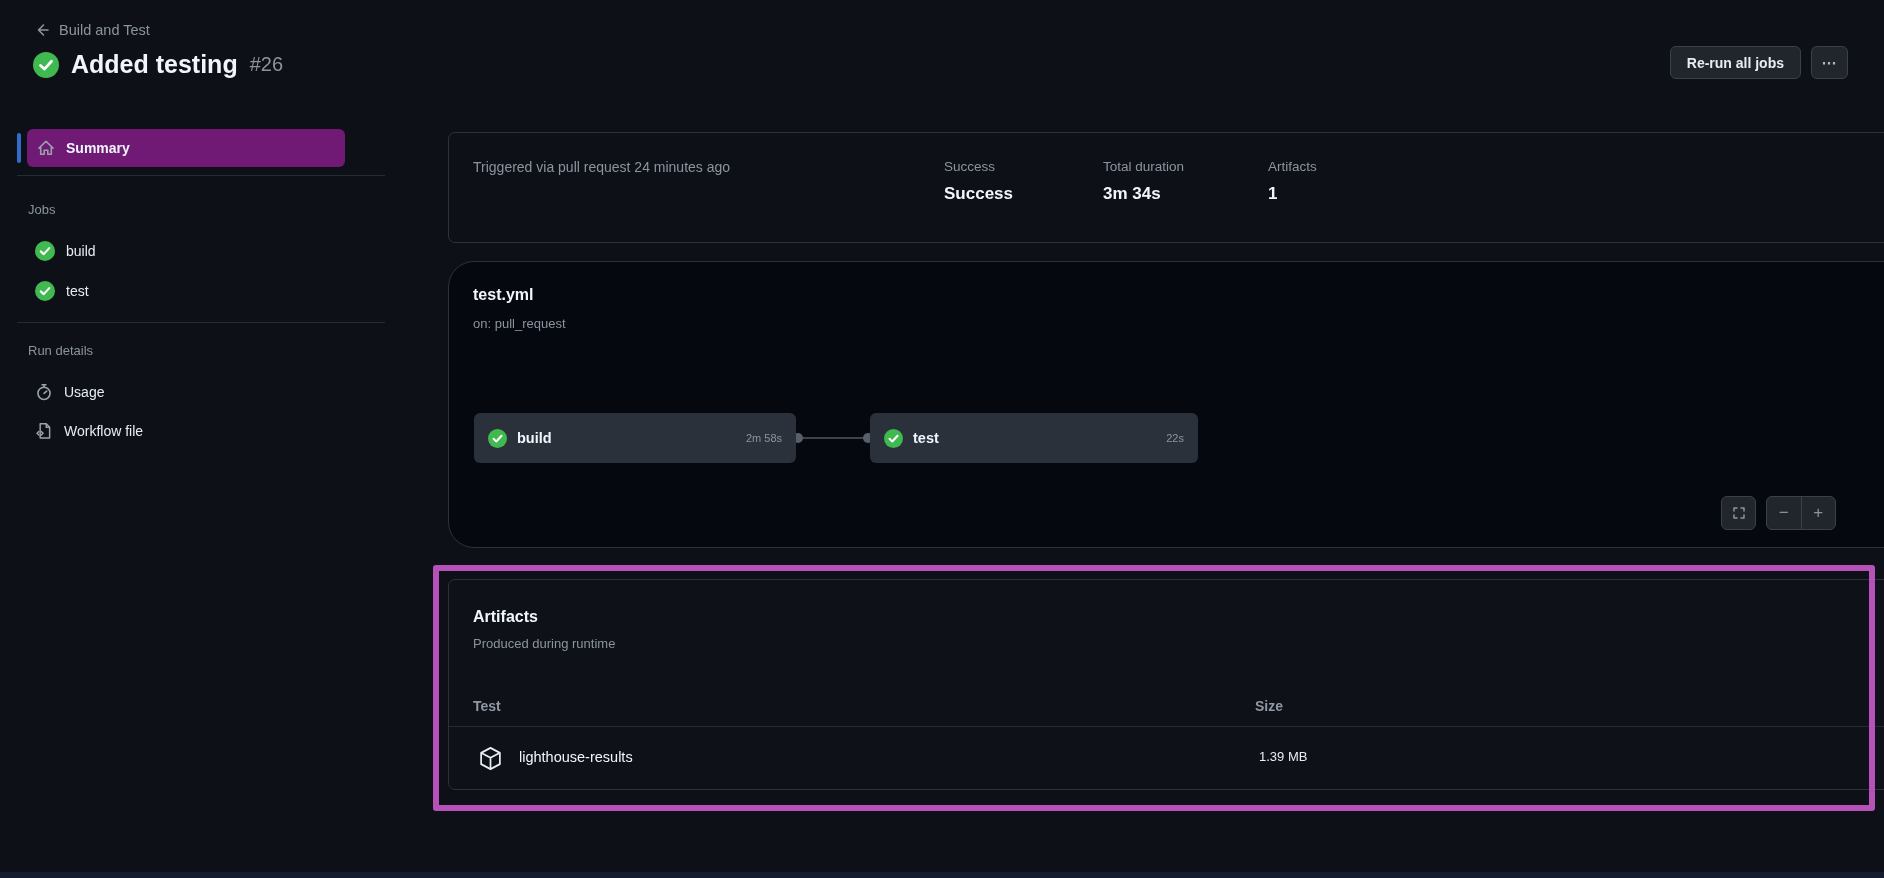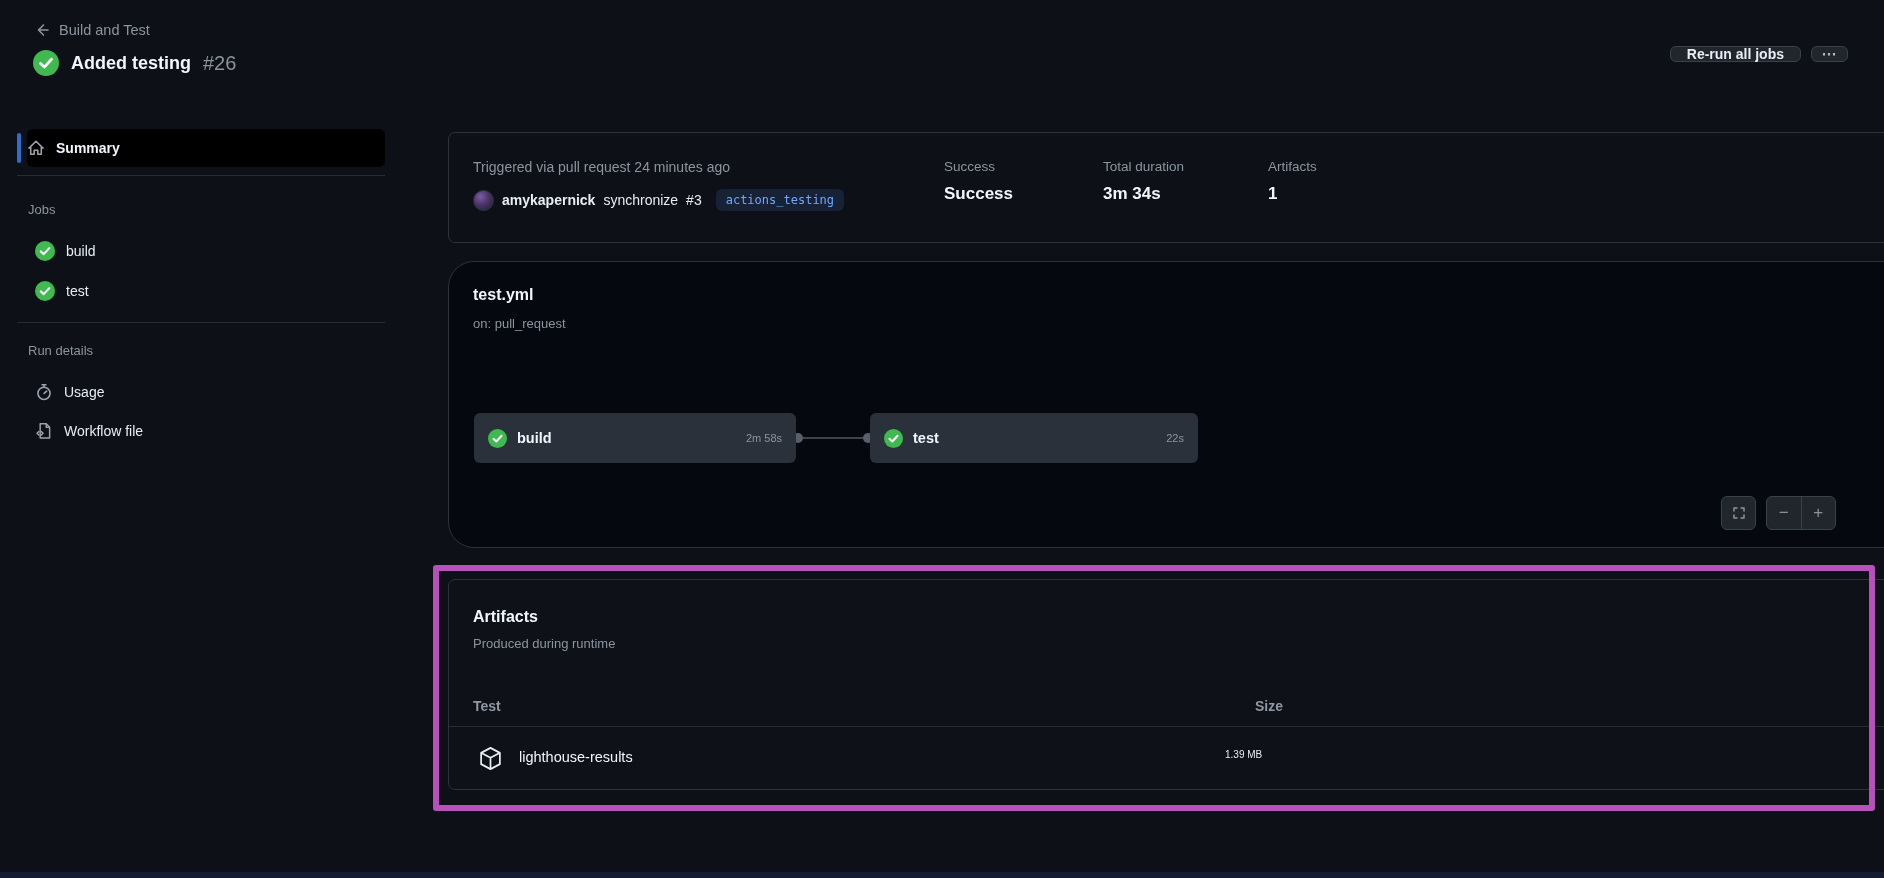--- a/index.html
+++ b/index.html
@@ -10,38 +10,38 @@
     color:#e6edf3;
     overflow:hidden;
     position:relative;
   }
   #app { position:absolute; inset:0; }
 
   
   .breadcrumb { position:absolute; left:34px; top:22px; display:flex; align-items:center; gap:9px;
                 color:#8b949e; font-size:14.5px; cursor:pointer; }
   .title-row { position:absolute; left:33px; top:50px; display:flex; align-items:center; gap:12px; }
-  .title-row .run-title { font-size:18px; font-weight:bold; color:#f0f6fc; }
+  .title-row .run-title { font-size:25px; font-weight:bold; color:#f0f6fc; }
   .title-row .run-number { font-size:20px; color:#8b949e; }
   .header-actions { position:absolute; top:46px; right:36px; display:flex; gap:10px; }
   .btn {
     background:#21262d; border:1px solid #3a414a; border-radius:6px;
-    height:16px; padding:0 16px; color:#e6edf3; font-size:14px; font-weight:600;
+    height:33px; padding:0 16px; color:#e6edf3; font-size:14px; font-weight:600;
     display:flex; align-items:center; justify-content:center; cursor:pointer;
     font-family:"Liberation Sans", sans-serif;
   }
   .btn.kebab { width:37px; padding:0; font-size:15px; letter-spacing:1px; color:#aeb6bf; }
 
   
   .sidebar { position:absolute; left:0; top:0; width:400px; }
   .side-accent { position:absolute; left:17px; top:133px; width:4px; height:30px;
                  background:#316dca; border-radius:3px; }
-  .summary-item { position:absolute; left:27px; top:129px; width:358px; height:38px;
-                  background:#000000; border-radius:6px; display:flex; align-items:center;
-                  gap:11px; padding-left:0; cursor:pointer; }
+  .summary-item { position:absolute; left:27px; top:129px; width:318px; height:38px;
+                  background:#701a75; border-radius:6px; display:flex; align-items:center;
+                  gap:11px; padding-left:10px; cursor:pointer; }
   .summary-item .lbl { font-size:14px; font-weight:bold; color:#f0f6fc; }
   .side-divider { position:absolute; left:17px; width:368px; height:1px; background:#262c34; }
   .side-section-label { position:absolute; left:28px; color:#8b949e; font-size:13px; }
   .side-row { position:absolute; left:35px; display:flex; align-items:center; gap:11px;
               height:24px; cursor:pointer; }
   .side-row .lbl { font-size:14px; color:#e6edf3; }
 
   
   .card { position:absolute; left:448px; width:1687px; background:#0d1117;
           border:1px solid #2c323b; border-radius:7px; }
@@ -90,21 +90,21 @@
   
   .highlight-box { position:absolute; left:433px; top:565px; width:1442px; height:246px;
                    border:6px solid #b551b8; border-radius:3px; pointer-events:none; }
   .art-title { position:absolute; left:24px; top:28px; font-size:16px; font-weight:bold; color:#f0f6fc; }
   .art-subtitle { position:absolute; left:24px; top:56px; font-size:13px; color:#8b949e; }
   .art-col-name { position:absolute; left:24px; top:118px; font-size:14px; font-weight:600; color:#8f98a3; }
   .art-col-size { position:absolute; left:806px; top:118px; font-size:14px; font-weight:600; color:#8f98a3; }
   .art-divider { position:absolute; left:0; top:146px; width:100%; height:1px; background:#262c34; }
   .art-row { position:absolute; left:0; top:147px; width:100%; height:63px; }
   .art-row .row-name { position:absolute; left:70px; top:22px; font-size:14.5px; color:#f0f6fc; cursor:pointer; }
-  .art-row .row-size { position:absolute; left:776px; top:22px; font-size:10px; color:#e6edf3; }
+  .art-row .row-size { position:absolute; left:810px; top:22px; font-size:13px; color:#e6edf3; }
   .art-row .pkg { position:absolute; left:29px; top:19px; }
   .art-row .trash { position:absolute; right:26px; top:21px; cursor:pointer; color:#8b949e; }
 
   .bottom-bar { position:absolute; left:0; bottom:0; width:100%; height:6px; background:#141c30; }
 
   svg { display:block; }
 </style>
 </head>
 <body>
 
@@ -177,27 +177,20 @@
         <path d="M4.6 1.6 H10 L13 4.6 V14.2 H4.6 Z" stroke="#9aa2ac" stroke-width="1.3" fill="none" stroke-linejoin="round"></path>
         <path d="M10 1.6 V4.6 H13" stroke="#9aa2ac" stroke-width="1.3" fill="none" stroke-linejoin="round"></path>
         <path d="M3.4 8.4 L1.8 10 L3.4 11.6 M5.6 8.4 L7.2 10 L5.6 11.6" stroke="#9aa2ac" stroke-width="1.3" fill="none" stroke-linecap="round" stroke-linejoin="round"></path>
       </svg>
       <span class="lbl">Workflow file</span>
     </div>
   </div>
 
   <div class="card run-info">
     <div class="triggered">Triggered via pull request 24 minutes ago</div>
-    <div class="actor-row">
-      <div class="avatar"></div>
-      <span class="actor-name">amykapernick</span>
-      <span class="actor-event">synchronize</span>
-      <span class="actor-event">#3</span>
-      <span class="branch-badge">actions_testing</span>
-    </div>
     <div class="stat-col c0">
       <div class="s-label">Success</div>
       <div class="s-value">Success</div>
     </div>
     <div class="stat-col c1">
       <div class="s-label">Total duration</div>
       <div class="s-value">3m 34s</div>
     </div>
     <div class="stat-col c2">
       <div class="s-label">Artifacts</div>

